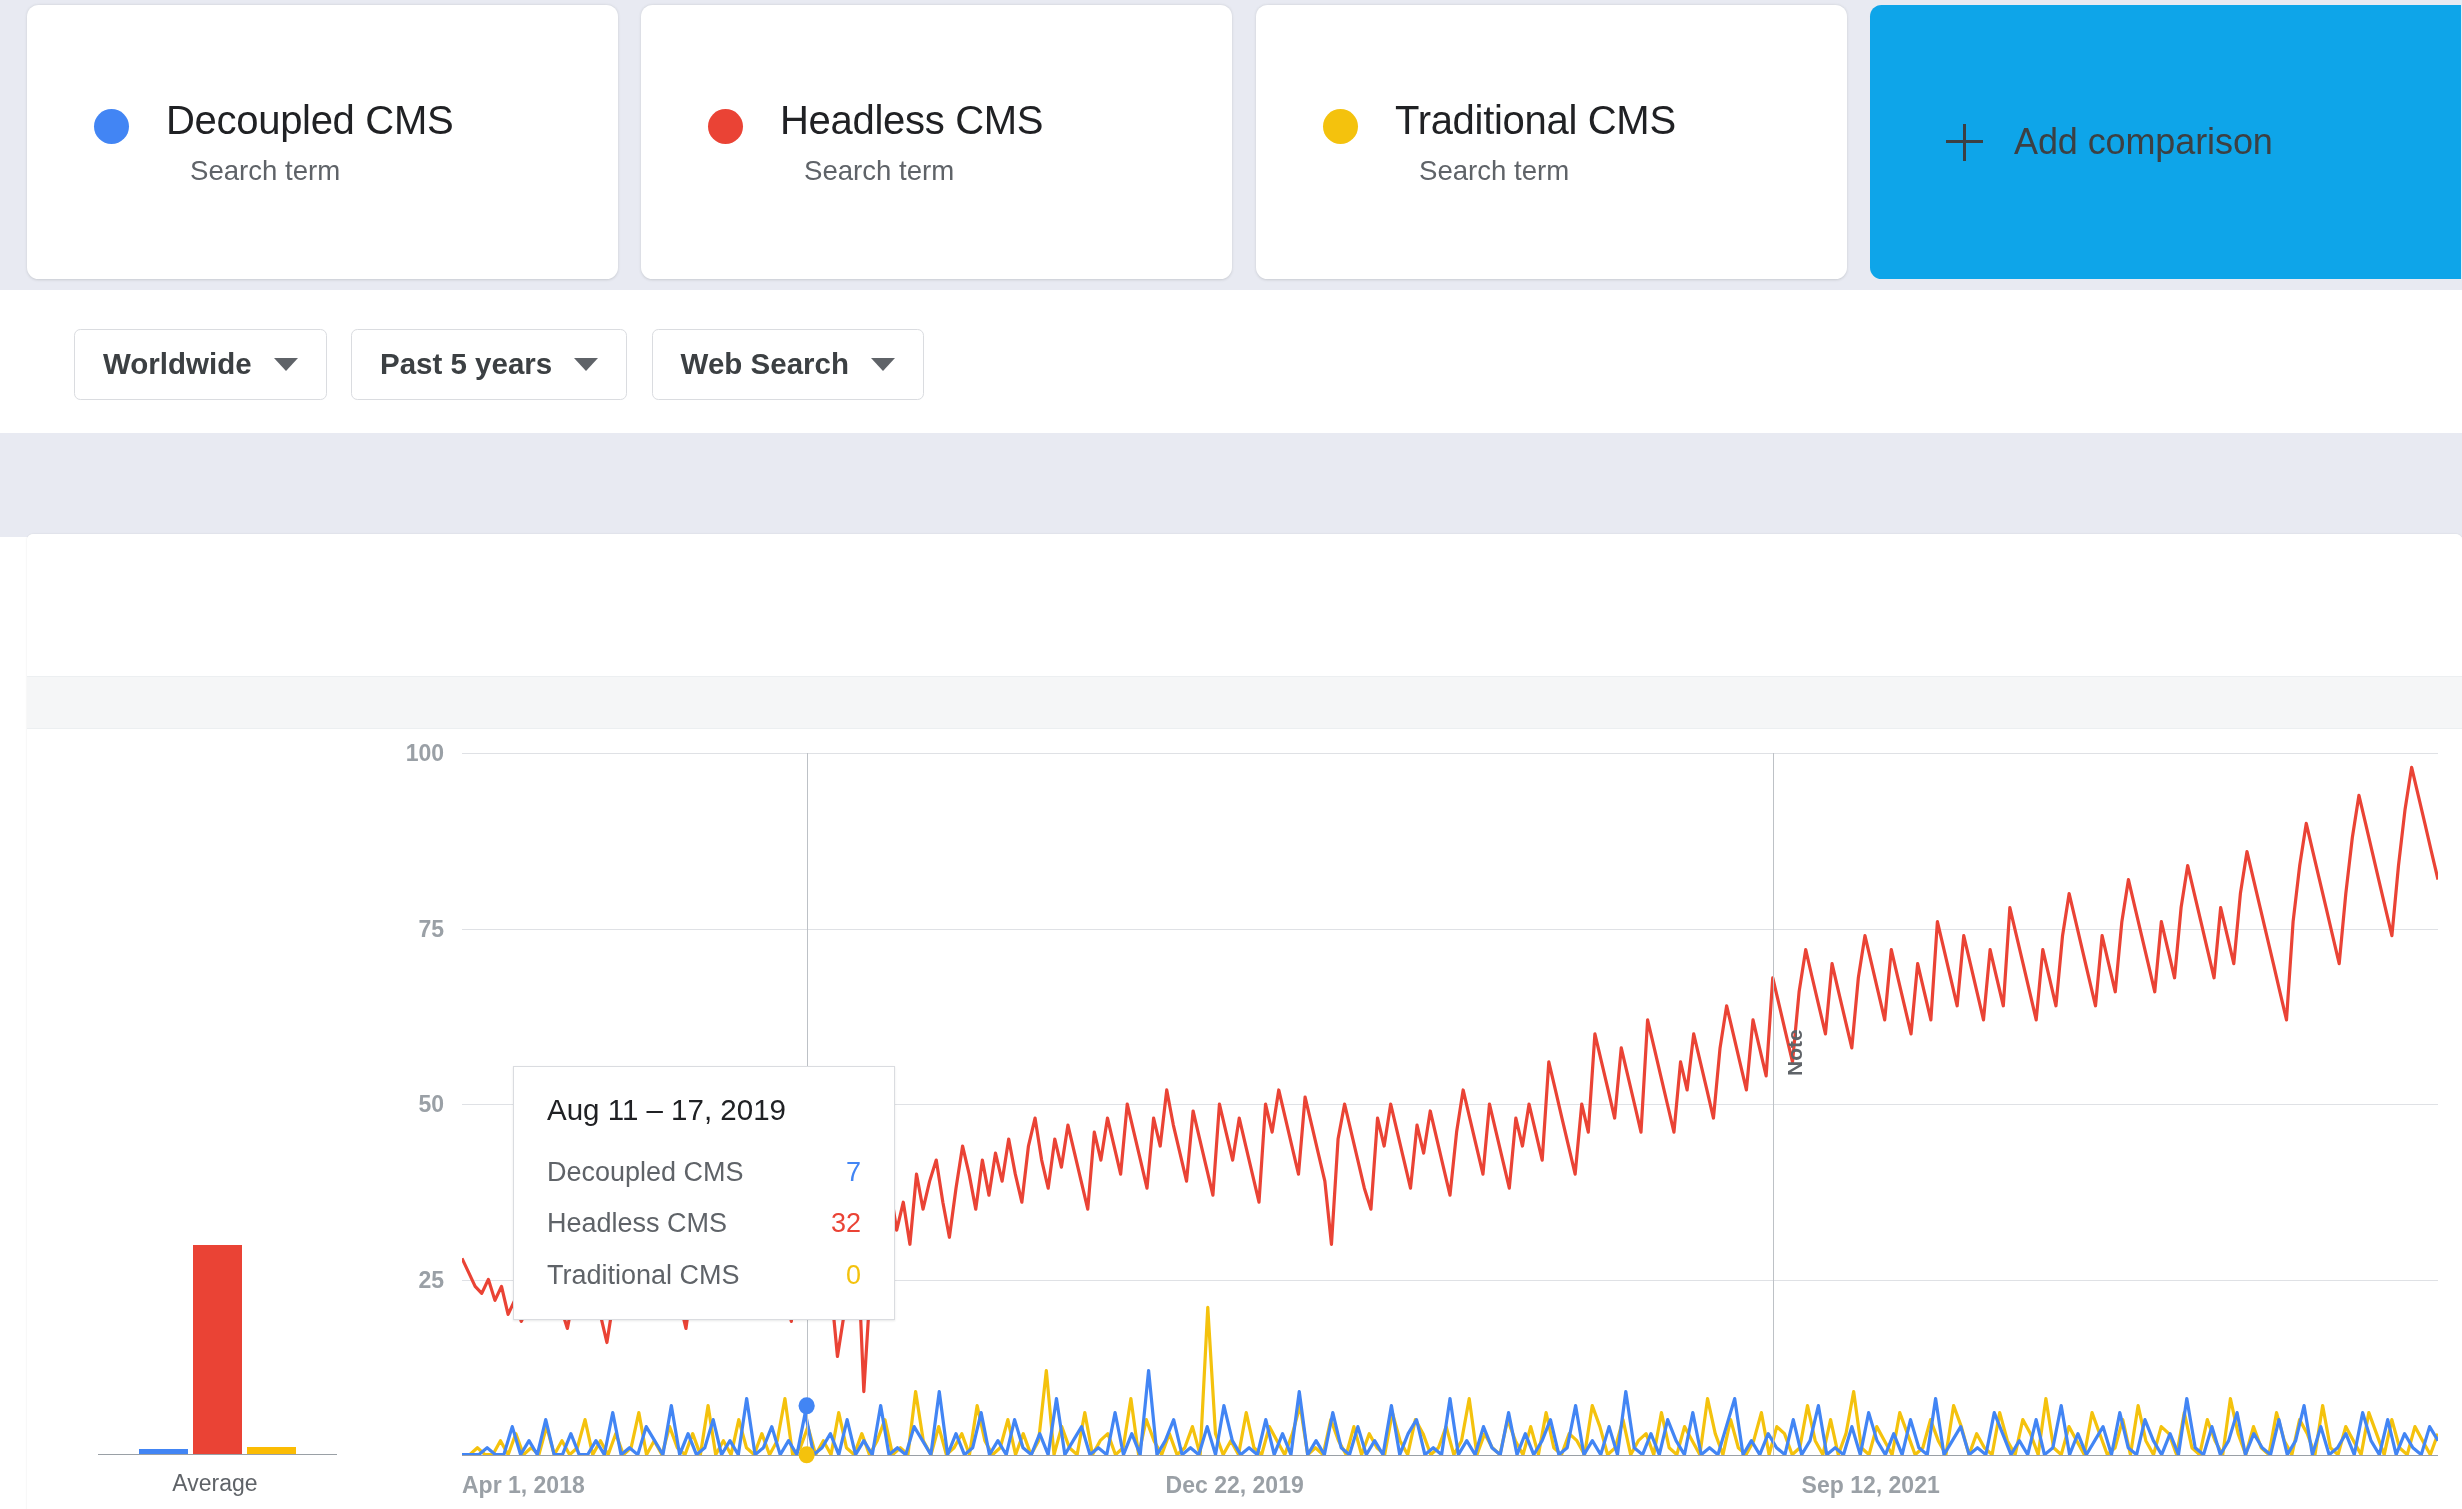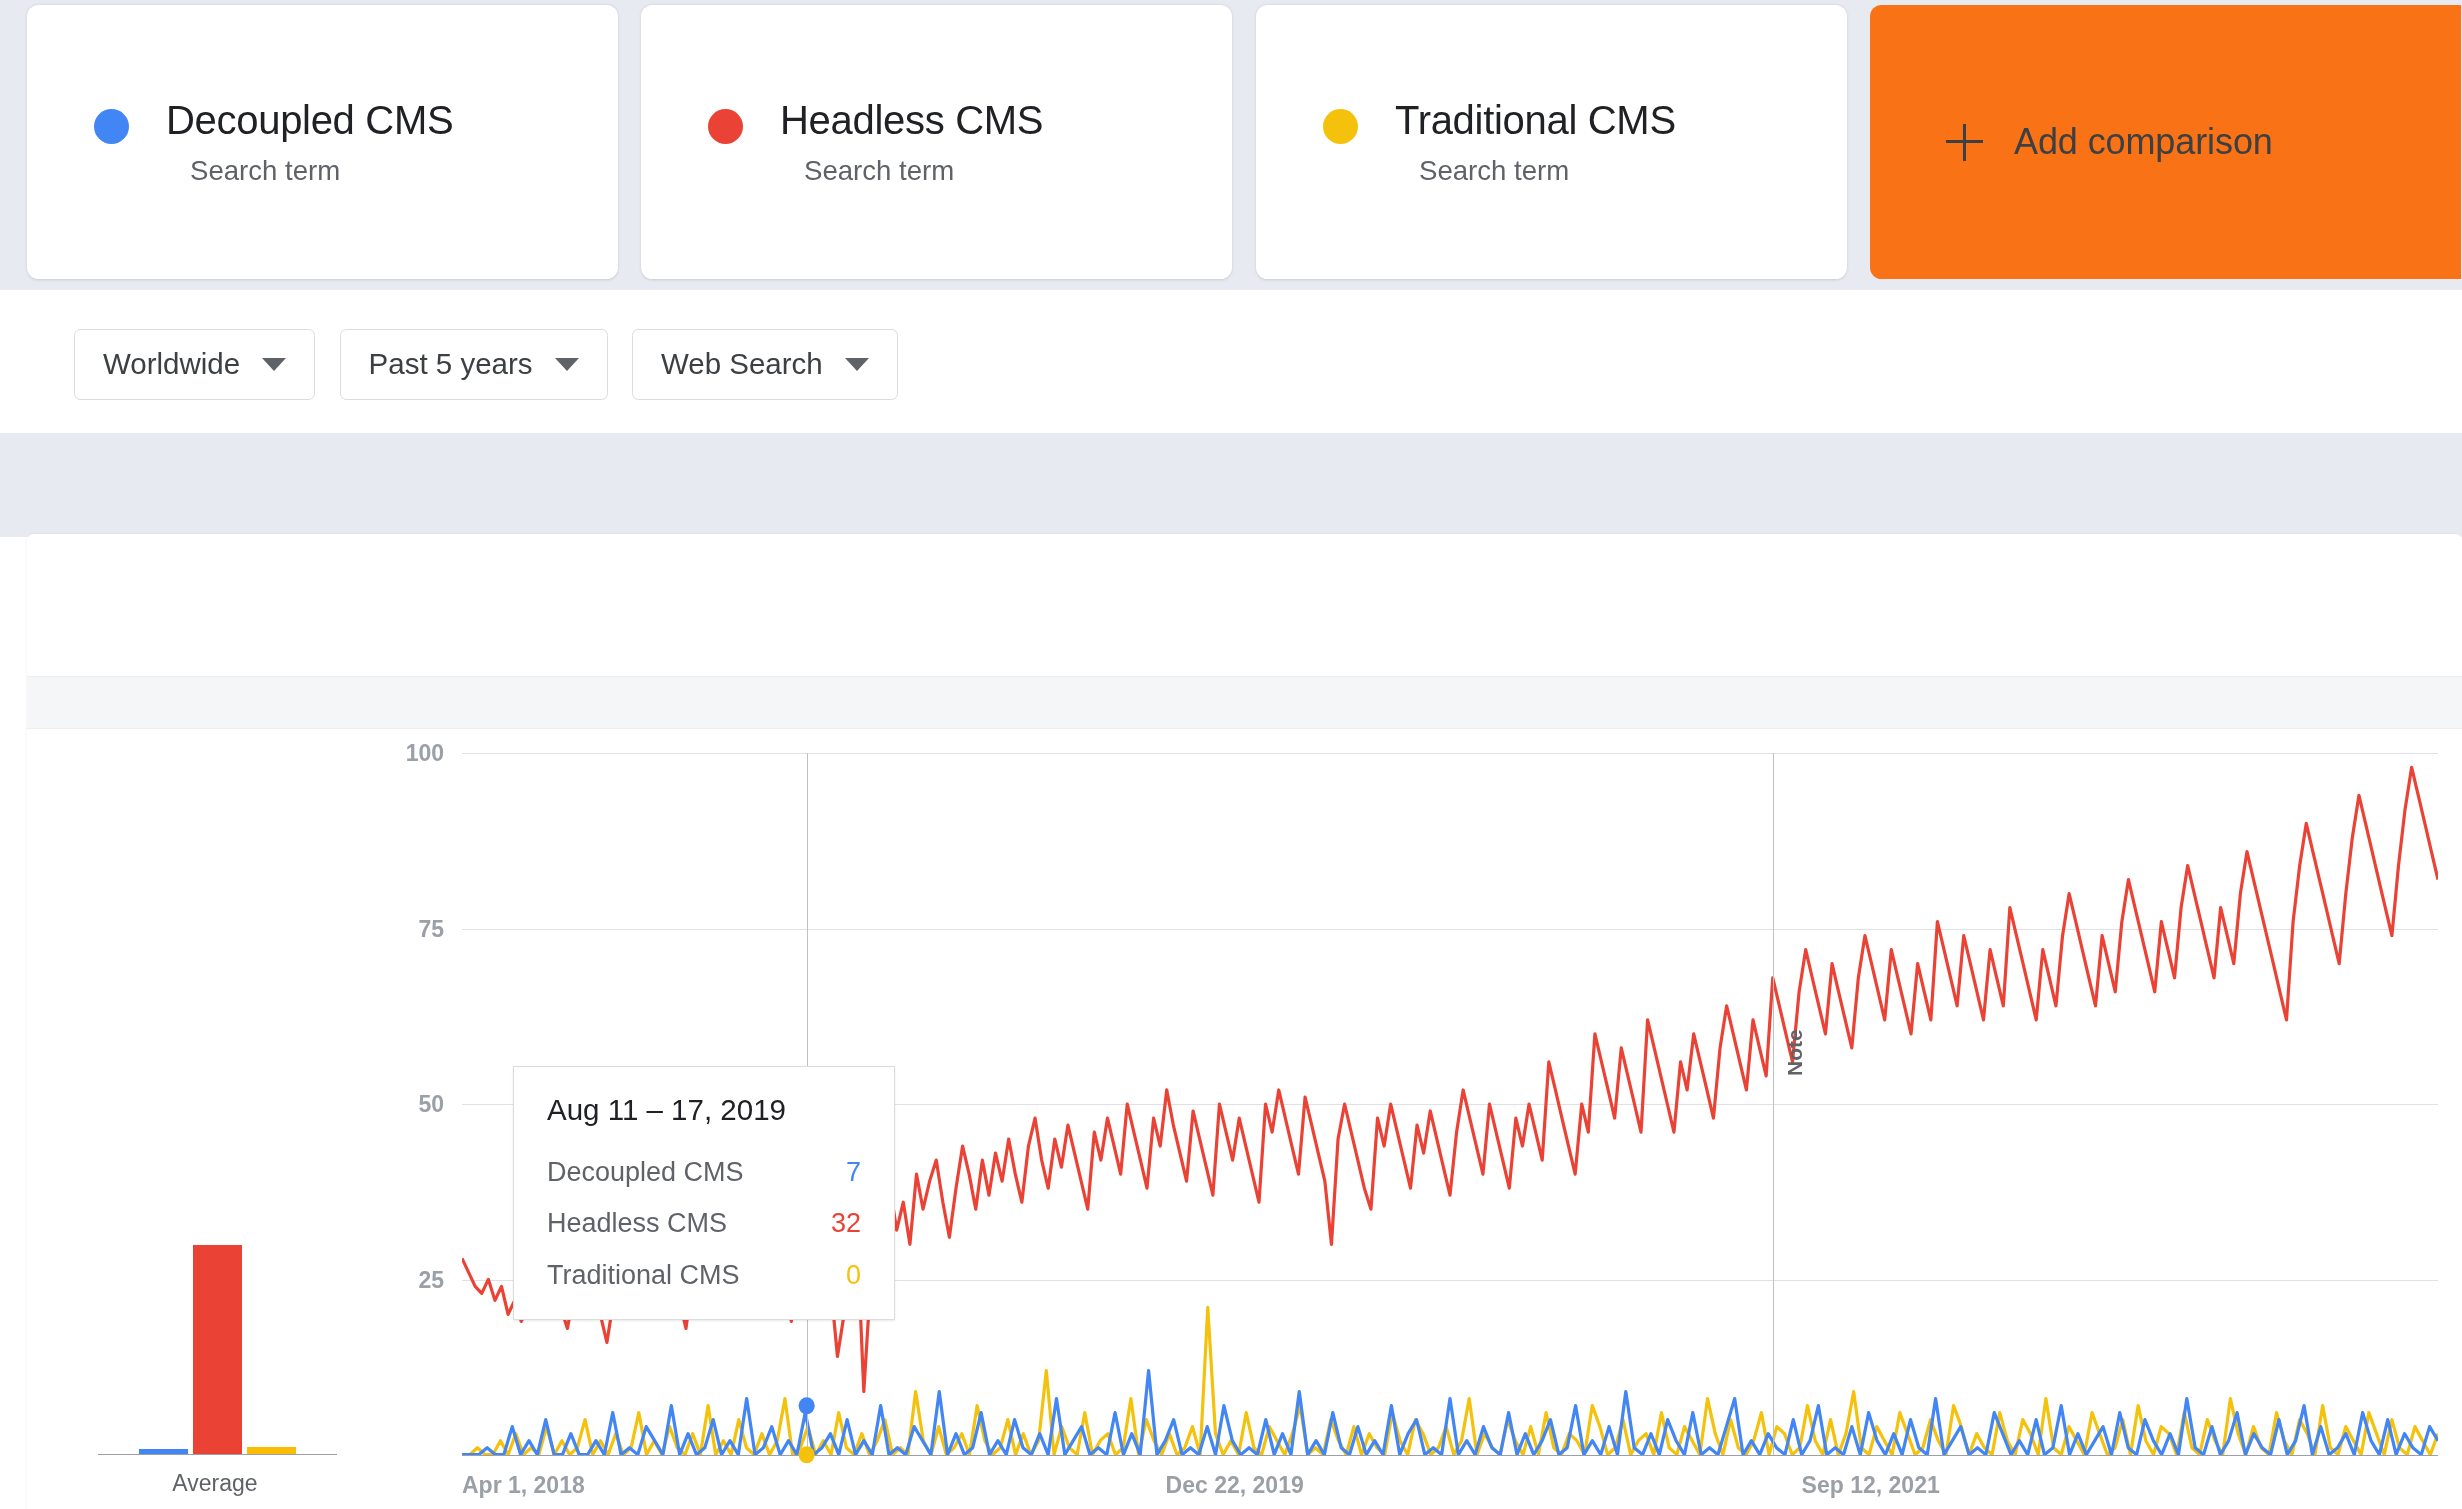--- a/index.html
+++ b/index.html
@@ -61,21 +61,21 @@
     margin-left: 96px;
     white-space: nowrap;
   }
 
   .add-compare {
     position: absolute;
     left: 1870px;
     top: 5.1px;
     width: 591px;
     height: 274px;
-    background: #f97316;
+    background: #0ea5e9;
     border-radius: 11.5px 0 0 11.5px;
     display: flex;
     align-items: center;
     padding-left: 76px;
     cursor: pointer;
   }
   .plus-icon {
     width: 37px; height: 37px;
     position: relative;
     flex: none;
@@ -114,20 +114,21 @@
     align-items: center;
     padding: 0 28px;
     cursor: pointer;
     background: #fff;
     gap: 22px;
   }
   .chip-label {
     font-size: 29.5px;
     color: #3c4043;
     white-space: nowrap;
+    font-weight: bold;
   }
   .caret {
     width: 0; height: 0;
     border-left: 12.2px solid transparent;
     border-right: 12.2px solid transparent;
     border-top: 13.5px solid #5f6368;
     flex: none;
   }
 
   .bar-gap {

